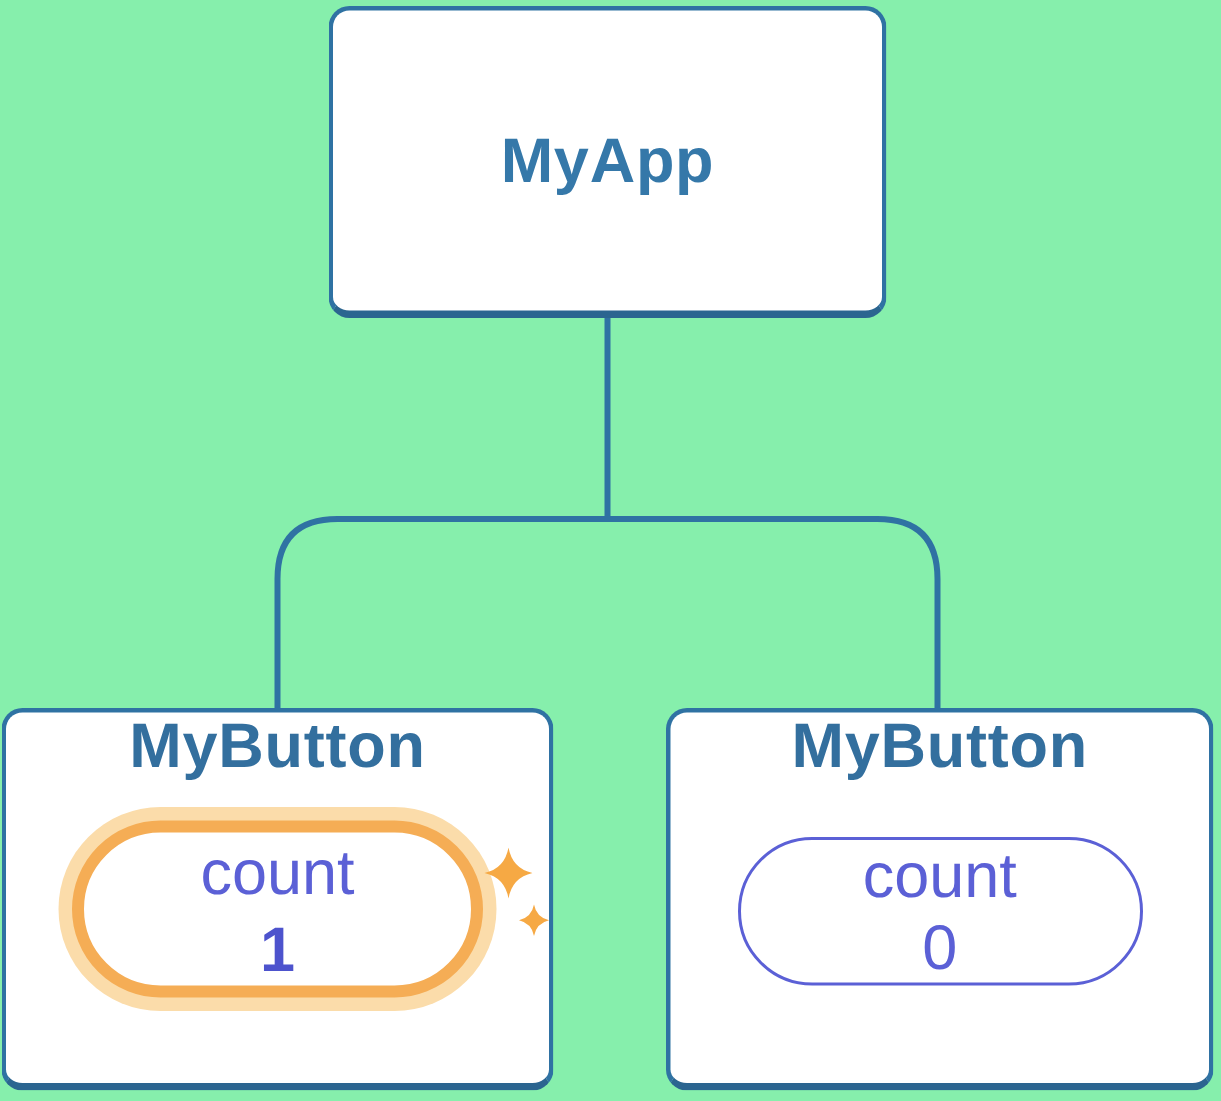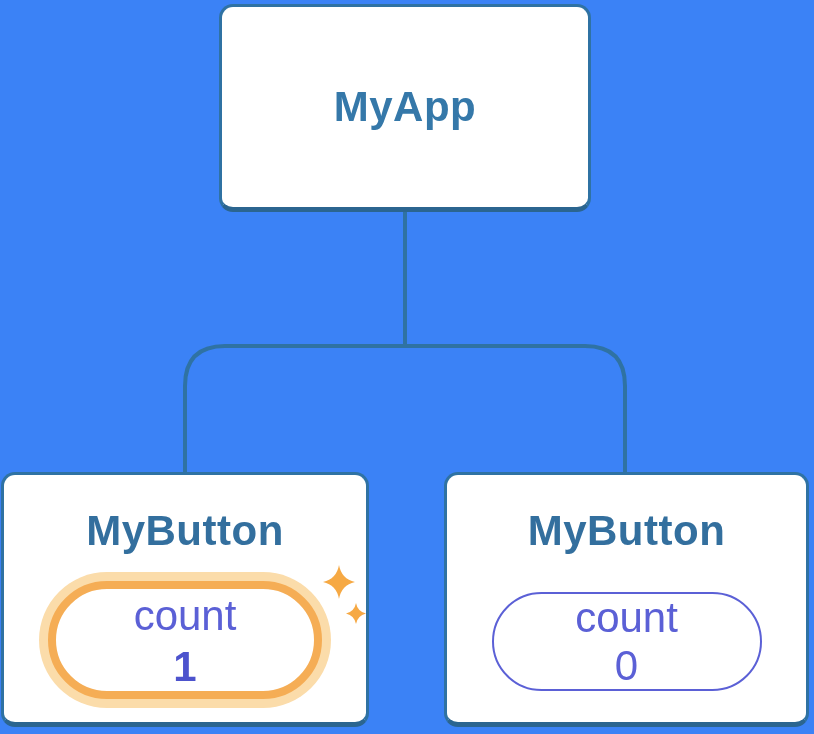--- a/index.html
+++ b/index.html
@@ -2,21 +2,21 @@
 <html><head>
 <meta charset="utf-8">
 <style>
   html,body{margin:0;padding:0;}
   body{
     font-family:"Liberation Sans", sans-serif;
     width:814px;height:734px;overflow:hidden;
   }
   .stage{
     position:relative;width:814px;height:734px;
-    background:#3b82f6;
+    background:#86efac;
     text-align:right;
   }
   .connectors{
     position:absolute;left:0;top:0;width:814px;height:734px;
     pointer-events:none;
   }
   .card{
     position:absolute;
     background:#ffffff;
     border:3px solid #2f72a3;
@@ -28,21 +28,21 @@
   }
   .card-root{left:219px;top:4px;width:372px;height:208px;justify-content:center;}
   .card-child-left{left:1px;top:472px;width:368px;height:255px;}
   .card-child-right{left:444px;top:472px;width:365px;height:255px;}
   .card-title{
     font-size:42px;font-weight:700;line-height:44px;
     letter-spacing:0.5px;
     color:#336f9e;
   }
   .card-root .card-title{color:#3578a9;}
-  .card-child-left .card-title,.card-child-right .card-title{margin-top:34px;}
+  .card-child-left .card-title,.card-child-right .card-title{}
   .pill{
     background:#ffffff;
     display:flex;flex-direction:column;align-items:stretch;
     box-sizing:border-box;
   }
   .pill-highlight{
     margin-top:28px;
     width:274px;height:118px;
     border:8px solid #f5ad55;
     border-radius:59px;

